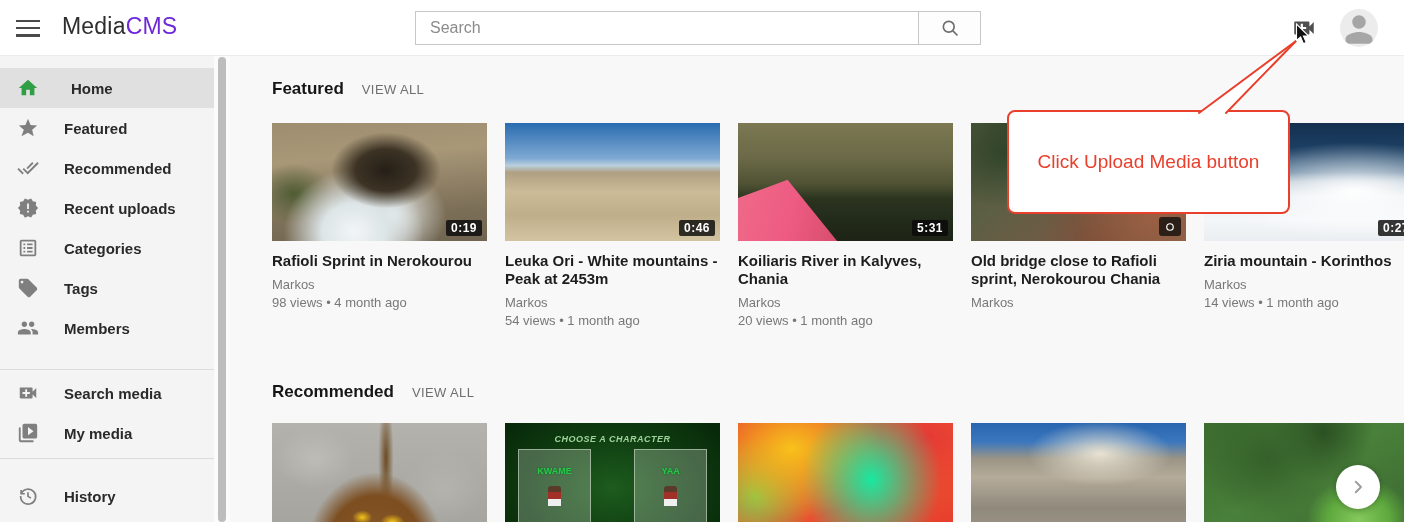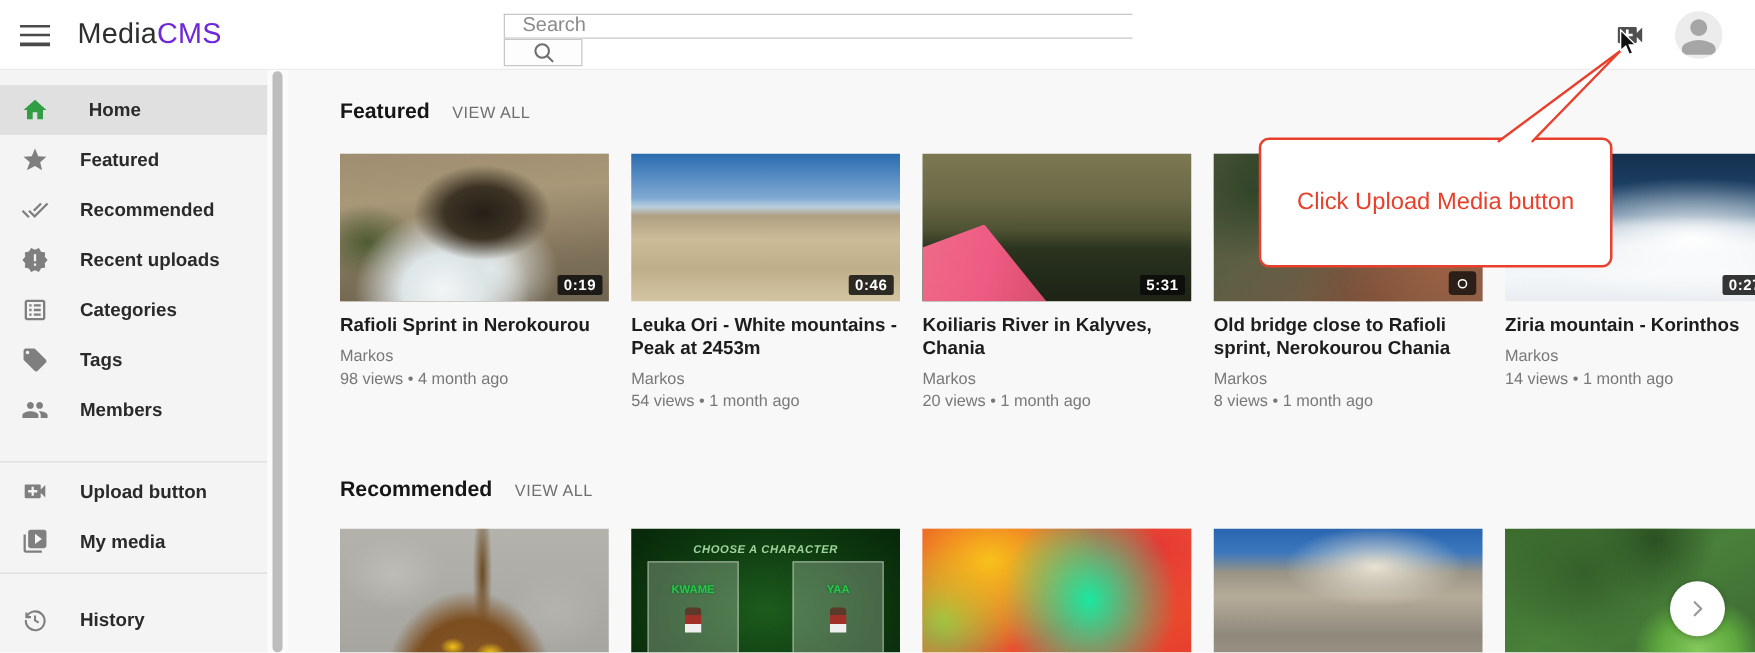--- a/index.html
+++ b/index.html
@@ -8,21 +8,21 @@
 
   
   .topbar { position:absolute; left:0; top:0; width:1404px; height:56px; background:#fff;
             border-bottom:1px solid #ececec; z-index:30; }
   .menu-btn { position:absolute; left:14px; top:15px; width:28px; height:26px; background:none;
               border:none; cursor:pointer; }
   .menu-btn span { display:block; width:24px; height:2.6px; background:#4a4a4a; margin:4.6px 2px; }
   .logo { position:absolute; left:62px; top:13px; font-size:23px; letter-spacing:.2px; cursor:pointer; }
   .logo .lm { color:#2e2e2e; }
   .logo .lc { color:#6d28d9; }
-  .searchwrap { position:absolute; left:403px; top:11px; display:flex; height:34px;flex-direction:column; }
+  .searchwrap { position:absolute; left:415px; top:11px; display:flex; height:34px; }
   .searchwrap input { width:503px; height:34px; border:1px solid #c7c7c7; border-right:none;
                       background:#fff; padding:0 14px; font-size:16px; color:#333; outline:none;
                       font-family:"Liberation Sans", sans-serif; }
   .searchwrap input::placeholder { color:#8b8b8b; }
   .search-btn { width:63px; height:34px; border:1px solid #c7c7c7; background:#fdfdfd;
                 display:flex; align-items:center; justify-content:center; cursor:pointer; }
   .tb-upload { position:absolute; left:1290px; top:15px; width:28px; height:26px; background:none;
                border:none; cursor:pointer; }
   .avatar { position:absolute; left:1340px; top:9px; width:38px; height:38px; border-radius:50%;
             background:#ececec; overflow:hidden; cursor:pointer; }
@@ -210,21 +210,21 @@
       </svg>
     <span>Members</span>
   </div>
 
   <div class="side-div div1"></div>
 
   <div class="side-item">
     <svg width="22" height="22" viewBox="0 0 24 24" fill="#7f7f7f">
         <path d="M17 10.5V7c0-.55-.45-1-1-1H4c-.55 0-1 .45-1 1v10c0 .55.45 1 1 1h12c.55 0 1-.45 1-1v-3.5l4 4v-11l-4 4zM14 13h-3v3H9v-3H6v-2h3V8h2v3h3v2z"></path>
       </svg>
-    <span>Upload button</span>
+    <span>Search media</span>
   </div>
   <div class="side-item">
     <svg width="22" height="22" viewBox="0 0 24 24" fill="#7f7f7f">
         <path d="M4 6H2v14c0 1.1.9 2 2 2h14v-2H4V6zm16-4H8c-1.1 0-2 .9-2 2v12c0 1.1.9 2 2 2h12c1.1 0 2-.9 2-2V4c0-1.1-.9-2-2-2zm-8 12.5v-9l6 4.5-6 4.5z"></path>
       </svg>
     <span>My media</span>
   </div>
 
   <div class="side-div div2"></div>
 
@@ -277,21 +277,20 @@
     <div class="card">
       <div class="thumb t4">
         <span class="photo-badge">
           <svg width="12" height="12" viewBox="0 0 24 24" fill="none" stroke="#fff" stroke-width="2.4">
               <circle cx="12" cy="12" r="6.5"></circle>
             </svg>
         </span>
       </div>
       <div class="v-title">Old bridge close to Rafioli sprint, Nerokourou Chania</div>
       <div class="v-author">Markos</div>
-      <div class="v-meta">8 views • 1 month ago</div>
     </div>
     <div class="card">
       <div class="thumb t5">
         <span class="duration">0:27</span>
       </div>
       <div class="v-title">Ziria mountain - Korinthos</div>
       <div class="v-author">Markos</div>
       <div class="v-meta">14 views • 1 month ago</div>
     </div>
   </div>

